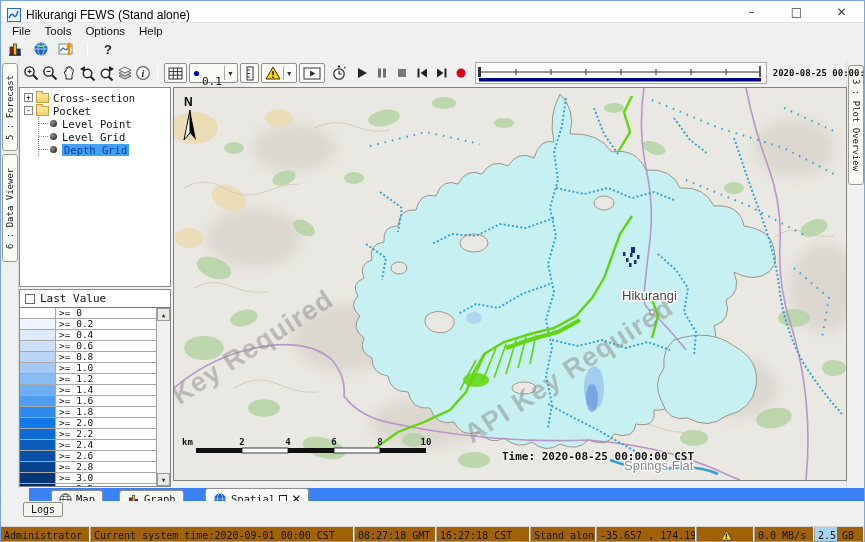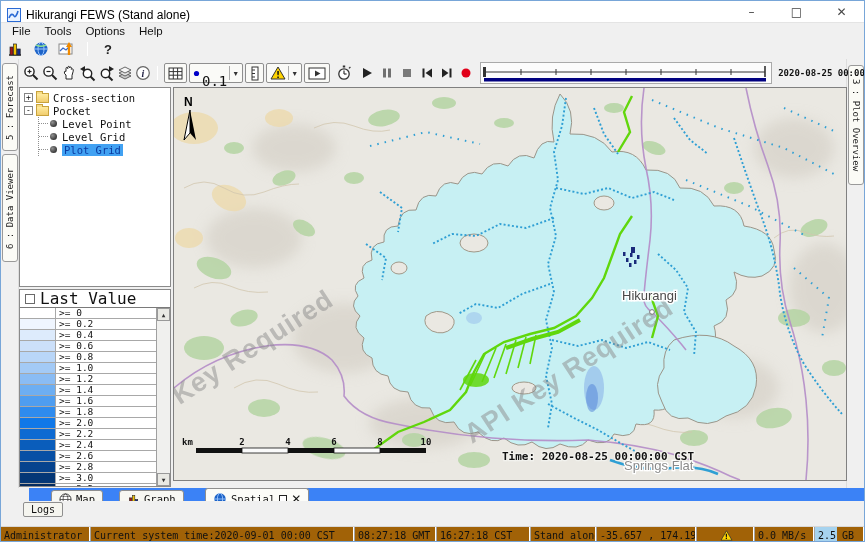--- a/index.html
+++ b/index.html
@@ -61,21 +61,21 @@
     background:#f7dd86; border:1px solid #c8a23c; border-bottom:none; }
   .tree-children { margin-left:14px; border-left:1px dotted #909090; }
   .trow.leaf::before { content:""; width:9px; border-top:1px dotted #909090; margin-right:2px; }
   .bullet { width:7px; height:7px; border-radius:50%; background:radial-gradient(circle at 35% 35%, #909090, #141414);
     margin-right:5px; flex:none; }
   .tlabel { color:#111; }
   .tlabel.sel { background:#41a1f2; color:#0a3aa0; padding:0 2px; }
   
   .legend-panel { flex:1; background:#fff; border:1px solid #8a8a8a; display:flex; flex-direction:column;
     font-family:"DejaVu Sans Mono", monospace; }
-  .legend-head { height:17px; display:flex; align-items:center; gap:5px; padding-left:5px; font-size:16px; }
+  .legend-head { height:17px; display:flex; align-items:center; gap:5px; padding-left:5px; font-size:11px; }
   .chk { width:10px; height:10px; border:1px solid #6a6a6a; background:#fff; flex:none; }
   .legend-list { flex:1; border-top:1px solid #7a7a7a; position:relative; overflow:hidden; }
   .lg-rows { position:absolute; left:0; top:0; right:14px; }
   .lg-row { height:11px; display:flex; border-bottom:1px solid #a8a8a8; }
   .lg-swatch { width:36px; border-right:1px solid #a8a8a8; flex:none; }
   .lg-label { font-size:9.5px; padding:0 0 0 3px; color:#111; line-height:10px; }
   .lg-scroll { position:absolute; right:0; top:0; bottom:0; width:14px; background:#f0f0ee; border-left:1px solid #a0a0a0; }
   .sbtn { position:absolute; left:0; width:13px; height:13px; background:#e9e9e4; border:1px solid #999;
     font-size:6px; color:#333; display:flex; align-items:center; justify-content:center; }
   
@@ -224,21 +224,21 @@
             <line x1="5.3" y1="1" x2="5.3" y2="12" stroke="#333"></line>
             <line x1="9.6" y1="1" x2="9.6" y2="12" stroke="#333"></line>
             <line x1="1" y1="4.6" x2="14" y2="4.6" stroke="#333"></line>
             <line x1="1" y1="8.2" x2="14" y2="8.2" stroke="#333"></line>
           </svg>
       </span>
       <span class="tbtn">
         <svg width="7" height="7" viewBox="0 0 7 7">
             <circle cx="3.5" cy="3.5" r="2.6" fill="#0000c8"></circle>
           </svg>
-        <span class="monotext" style="font-size:14px;margin-top:16px;">0.1</span>
+        <span class="monotext" style="font-size:11px;margin-top:16px;">0.1</span>
         <span class="caret">▼</span>
       </span>
       <span class="tbtn">
         <svg width="11" height="15" viewBox="0 0 11 15">
             <rect x="3" y="1" width="6" height="13" fill="#fff" stroke="#333"></rect>
             <line x1="3" y1="4" x2="6" y2="4" stroke="#333"></line>
             <line x1="3" y1="7.5" x2="6" y2="7.5" stroke="#333"></line>
             <line x1="3" y1="11" x2="6" y2="11" stroke="#333"></line>
           </svg>
       </span>
@@ -331,21 +331,21 @@
           <div class="trow leaf">
             <span class="bullet"></span>
             <span class="tlabel">Level Point</span>
           </div>
           <div class="trow leaf">
             <span class="bullet"></span>
             <span class="tlabel">Level Grid</span>
           </div>
           <div class="trow leaf">
             <span class="bullet"></span>
-            <span class="tlabel sel">Plot Grid</span>
+            <span class="tlabel sel">Depth Grid</span>
           </div>
         </div>
       </div>
 
       <div class="legend-panel">
         <div class="legend-head">
           <span class="chk"></span>
           <span>Last Value</span>
         </div>
         <div class="legend-list">

